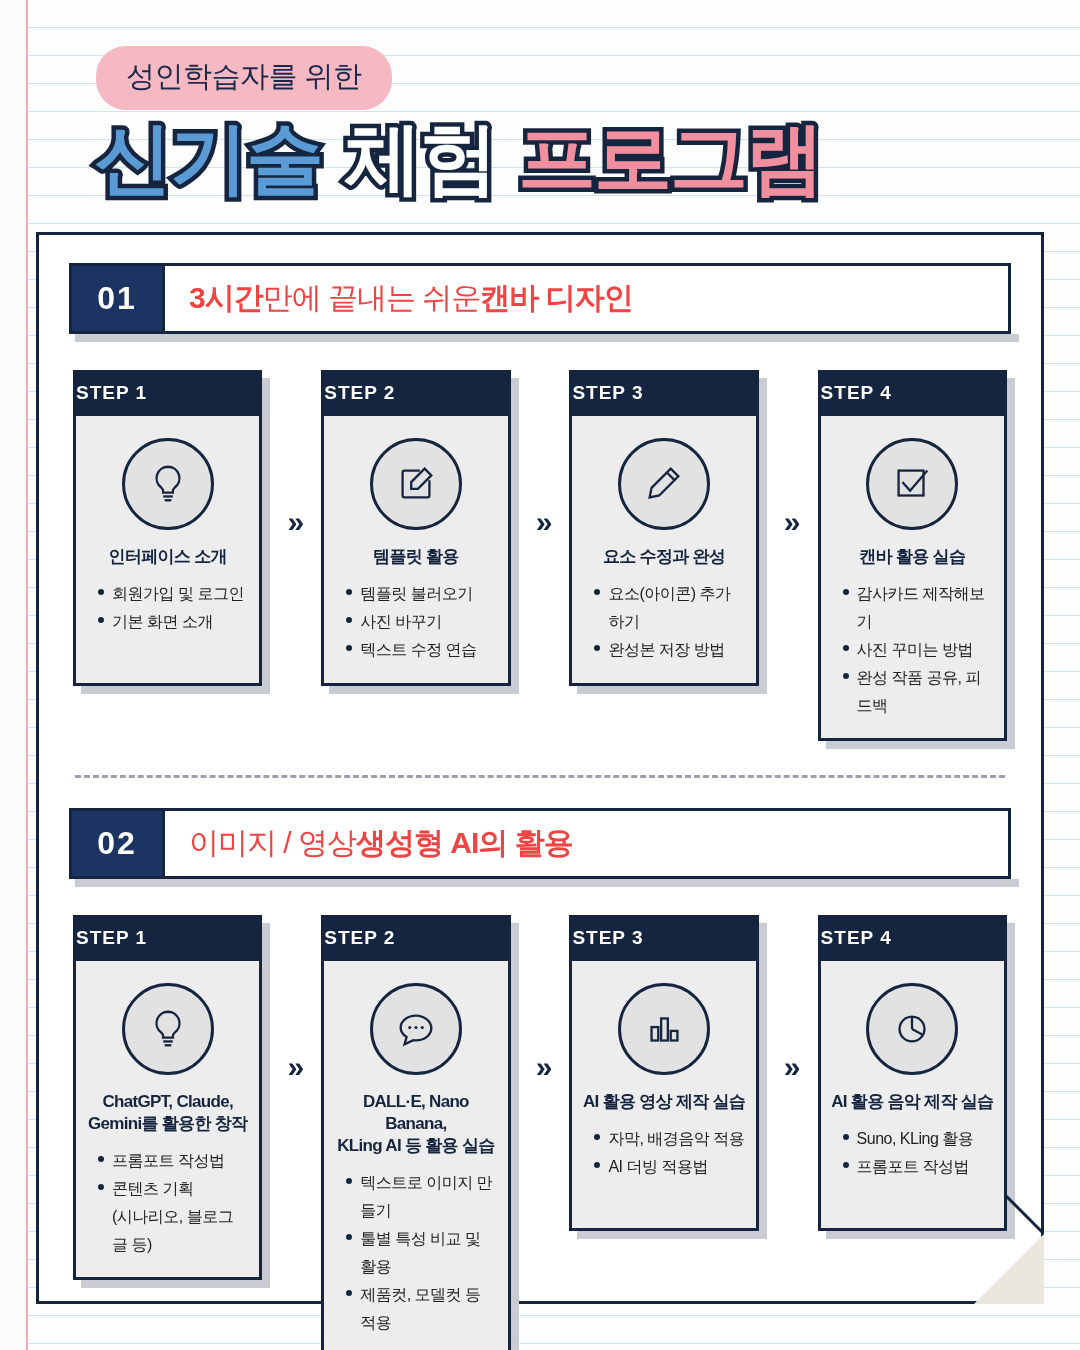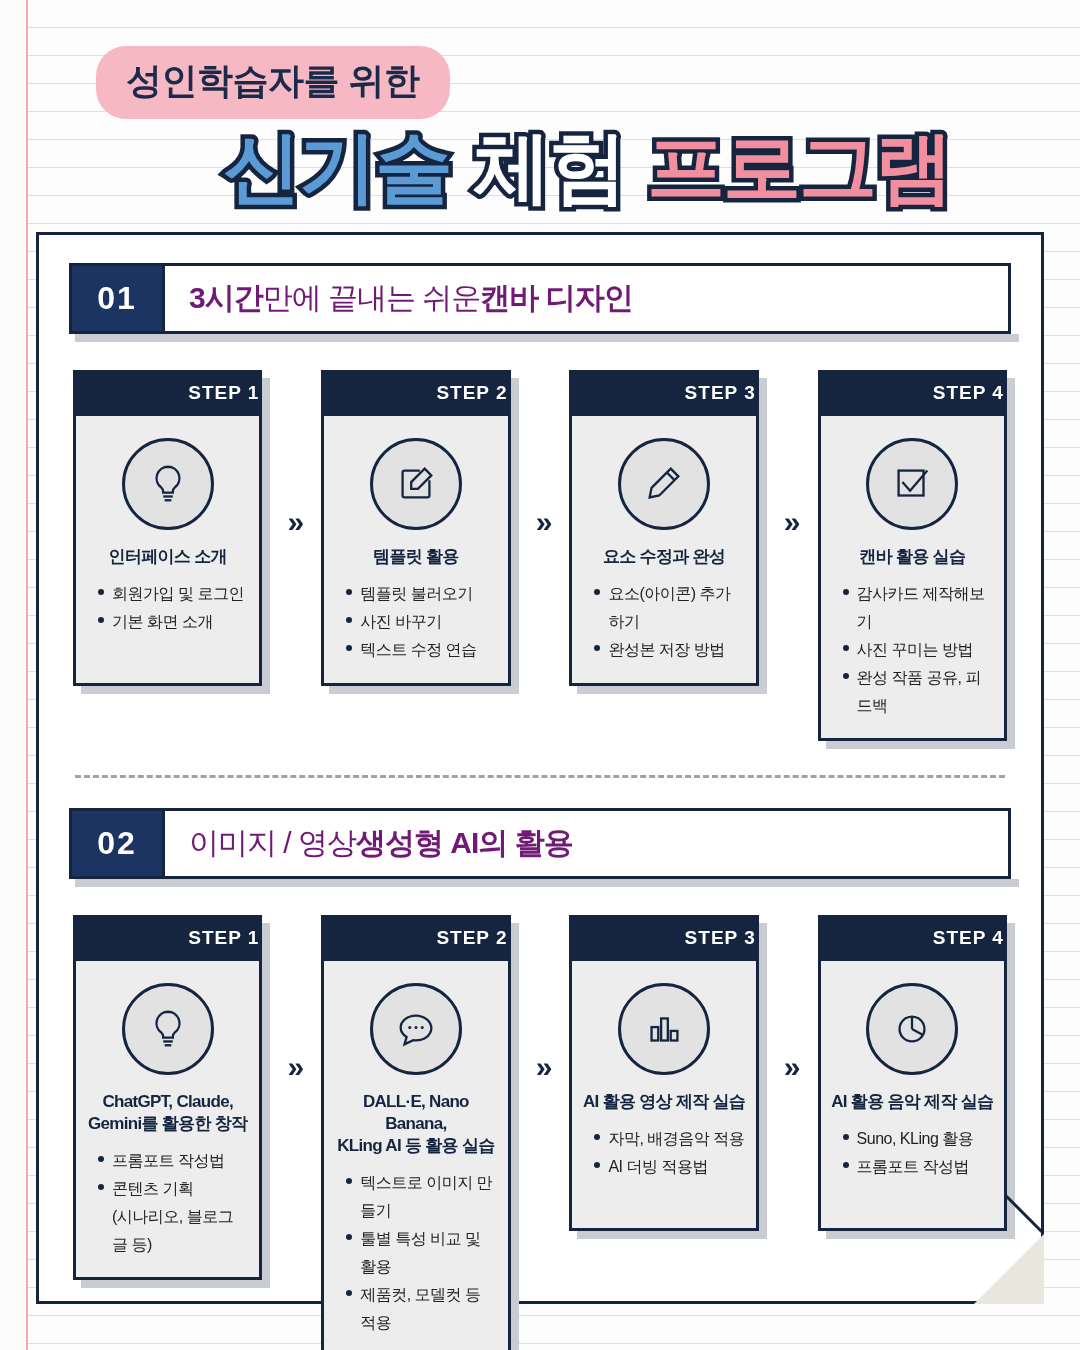--- a/index.html
+++ b/index.html
@@ -27,33 +27,32 @@
   .header {
     position: relative;
     padding: 46px 0 0 0;
     text-align: left;
   }
   .badge {
     display: inline-block;
     margin-left: 96px;
     background: #f6b9c4;
     color: #1b2a4a;
-    font-size: 36px;
-    font-weight: bold;
+    font-size: 29px;
+    font-weight: normal;
     letter-spacing: -0.5px;
     padding: 11px 30px 13px 30px;
     border-radius: 30px;
   }
   .title-row {
     margin-left: 94px;
     margin-top: 8px;
     display: flex;
     align-items: flex-end;
     gap: 22px;
-    justify-content: center;
   }
   .title-word {
     font-size: 78px;
     font-weight: bold;
     letter-spacing: -2px;
     line-height: 1.05;
     -webkit-text-stroke: 9px #16253f;
     paint-order: stroke fill;
   }
   .t-blue { color: #5b9bd5; }
@@ -117,21 +116,21 @@
     position: relative; z-index: 1;
     flex: 1;
     background: #ffffff;
     border: 3px solid #16253f;
     border-left: none;
     display: flex;
     align-items: center;
     padding-left: 24px;
     font-size: 30px;
     letter-spacing: -1px;
-    color: #701a75;
+    color: #ef4444;
   }
   .sec-title b { font-weight: bold; }
 
   
   .steps {
     display: flex;
     align-items: flex-start;
     gap: 0;
     padding: 0 4px;
   }
@@ -143,21 +142,21 @@
     content: "";
     position: absolute;
     left: 8px; right: -8px; bottom: -8px; top: 8px;
     background: #c9cdd3;
     z-index: 0;
   }
   .step-head {
     position: relative; z-index: 1;
     background: #16253f;
     color: #ffffff;
-    text-align: right;
+    text-align: left;
     font-size: 19px;
     font-weight: bold;
     letter-spacing: 1px;
     padding: 9px 0;
     border: 3px solid #16253f;
   }
   .step-body {
     position: relative; z-index: 1;
     background: #ededed;
     border: 3px solid #16253f;

